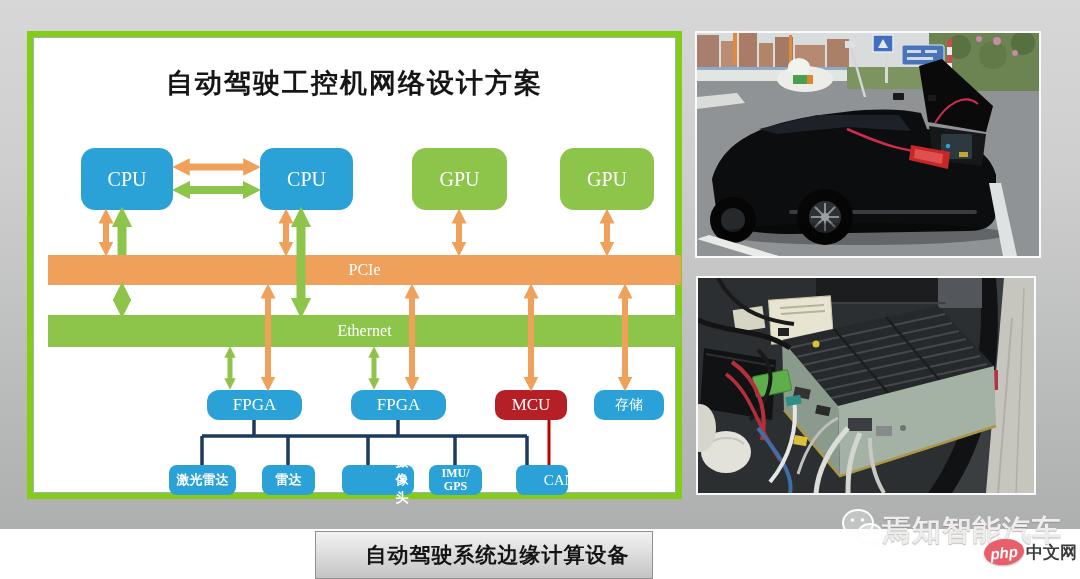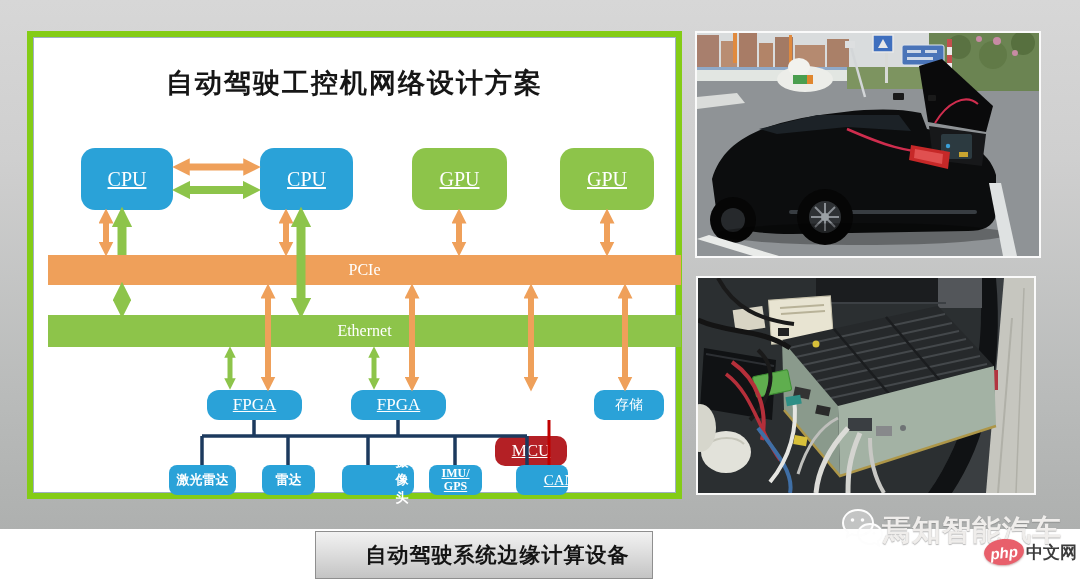--- a/index.html
+++ b/index.html
@@ -13,22 +13,22 @@
   
   .panel { position:absolute; left:27px; top:31px; width:655px; height:468px;
     background:#ffffff; border:6px solid #84cc16; box-shadow:0 0 0 1px #9fb0c4 inset; }
   .panel-title { position:absolute; left:0; top:28px; width:100%; text-align:center;
     font-size:27px; font-weight:700; color:#161616; letter-spacing:2px; }
 
   .node { position:absolute; display:flex; align-items:center; justify-content:center;
     color:#fff; text-align:center; }
   .blue  { background:#2aa2d8; }
   .green { background:#8dc44a; }
-  .dred  { background:#b42025;margin-top:46px; }
-  .serif { font-family:"Liberation Serif", serif;text-decoration:underline; }
+  .dred  { background:#b42025; }
+  .serif { font-family:"Liberation Serif", serif; }
 
   .cpu1 { left:48px;  top:111px; width:92px; height:62px; border-radius:14px; font-size:20px; }
   .cpu2 { left:227px; top:111px; width:93px; height:62px; border-radius:14px; font-size:20px; }
   .gpu1 { left:379px; top:111px; width:95px; height:62px; border-radius:14px; font-size:20px; }
   .gpu2 { left:527px; top:111px; width:94px; height:62px; border-radius:14px; font-size:20px; }
 
   .bus { position:absolute; left:15px; width:633px; display:flex; align-items:center; justify-content:center;
     color:#fff; font-family:"Liberation Serif", serif; font-size:16px; }
   .bus-pcie { top:218px; height:30px; background:#efa05a; }
   .bus-eth  { top:278px; height:32px; background:#8dc44a; }

